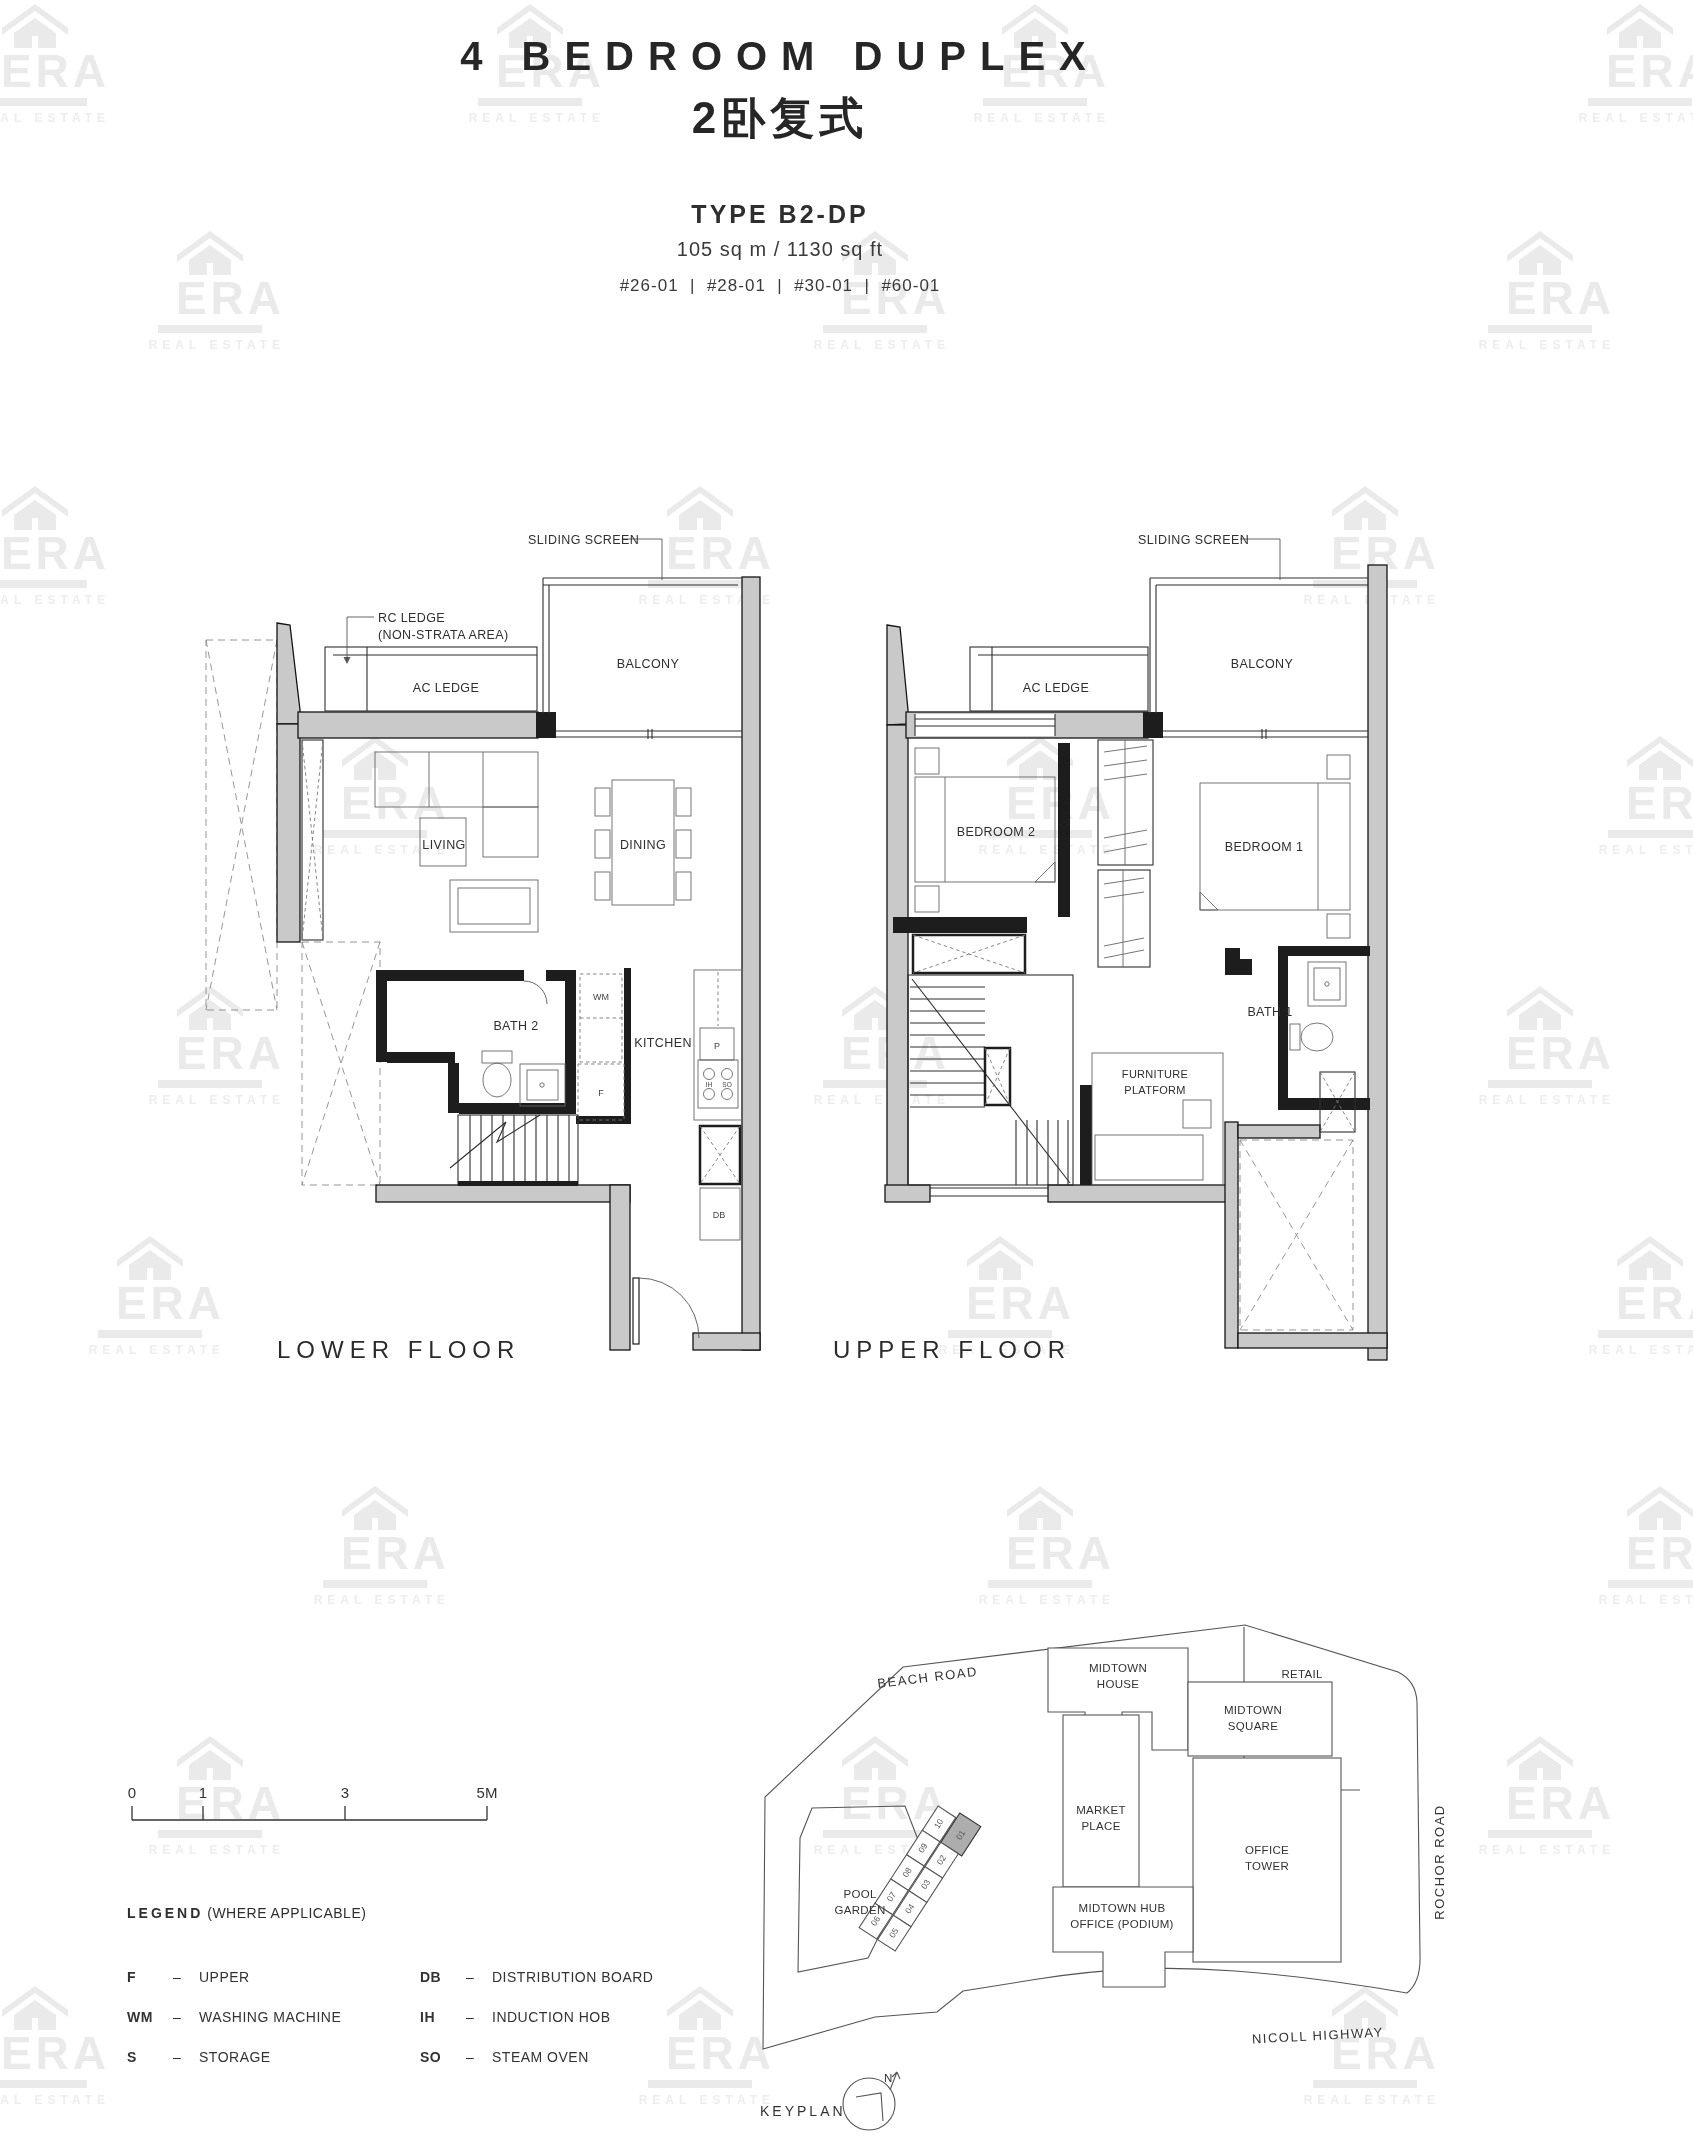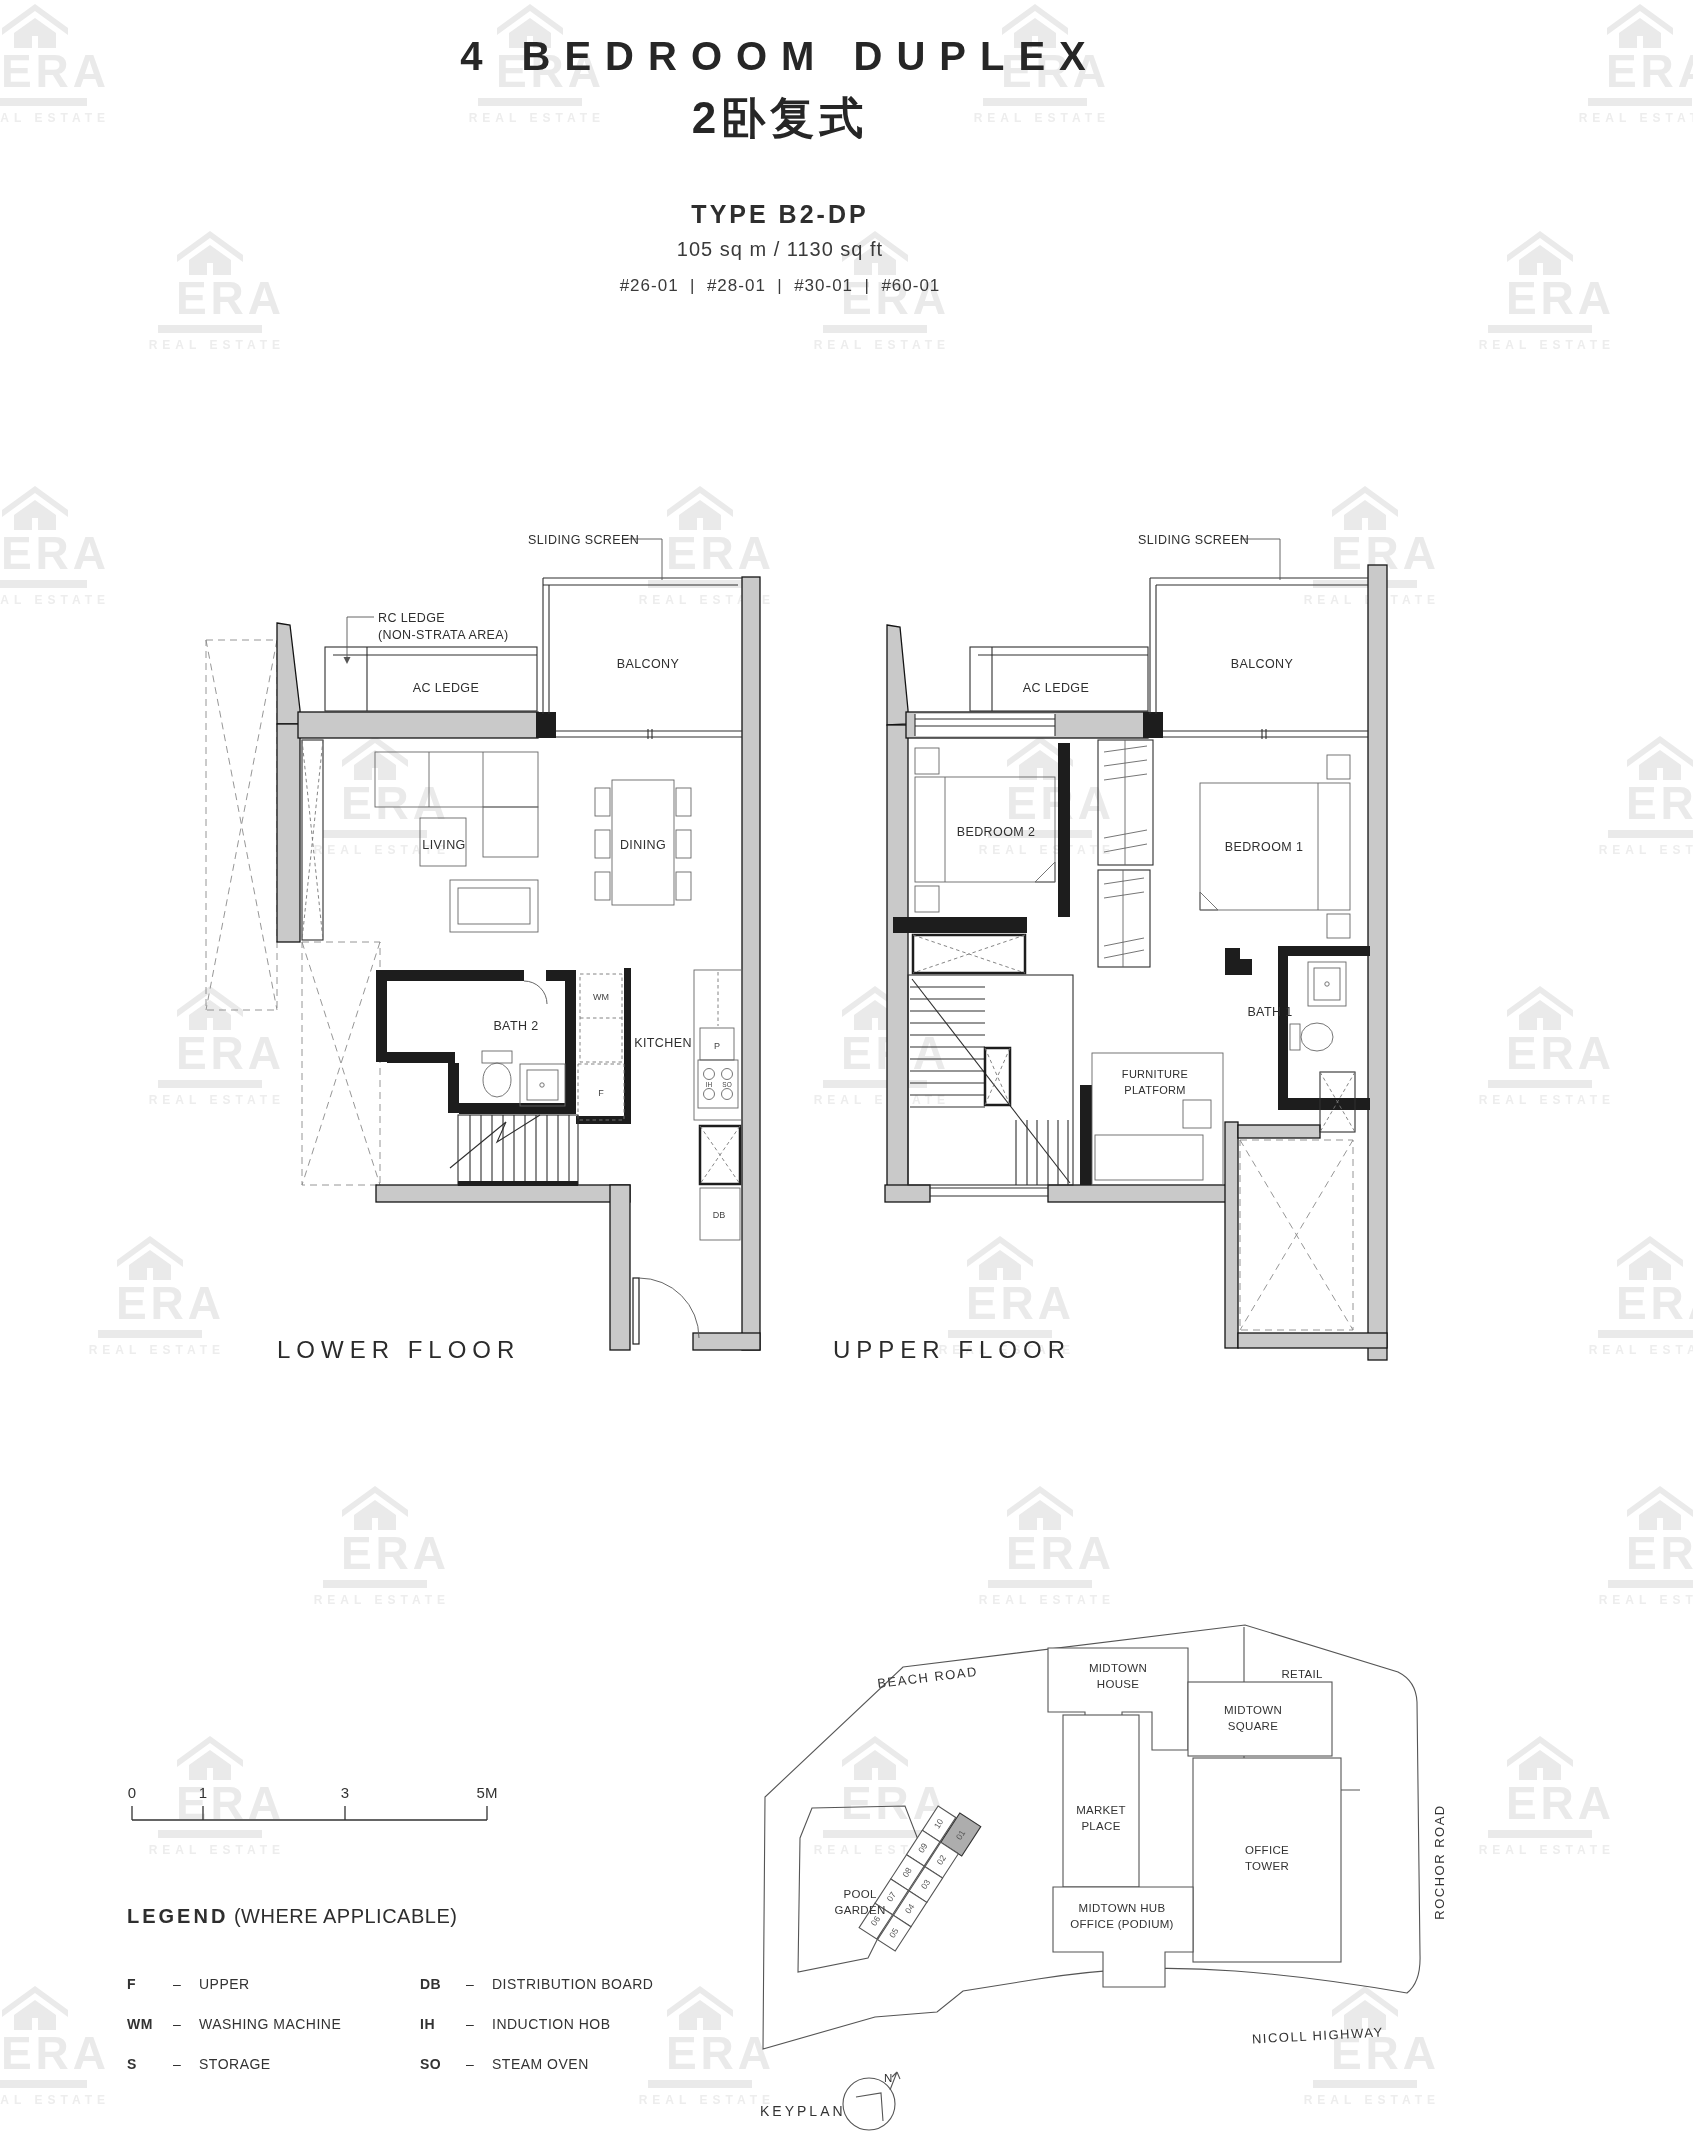--- a/index.html
+++ b/index.html
@@ -44,21 +44,21 @@
   .kline{fill:none;stroke:#555;stroke-width:1.1}
   .kfill{fill:#fff;stroke:#555;stroke-width:1.1}
   .kt{font-size:11.5px;fill:#333;letter-spacing:0.3px}
   .krd{font-size:13px;fill:#333;letter-spacing:1.5px}
   .kun{font-size:8.5px;fill:#555}
   .kcap{font-size:14px;fill:#333;letter-spacing:3px}
   .sbt{font-size:15px;fill:#333}
 
   
   .legend{position:absolute;left:127px;top:1905px;width:600px;z-index:1}
-  .lg-title{font-size:20px;color:#2e2e2e}
+  .lg-title{font-size:14px;color:#2e2e2e}
   .lg-title b{letter-spacing:3px}
   .lg-title span{letter-spacing:0.5px}
   .lg-grid{display:grid;grid-template-columns:293px auto;margin-top:36px}
   .lg-row{display:flex;align-items:center;height:40px;font-size:14px;color:#333;letter-spacing:0.5px}
   .lg-abbr{font-weight:bold;width:46px}
   .lg-sep{width:26px}
 </style>
 </head>
 <body>
 

